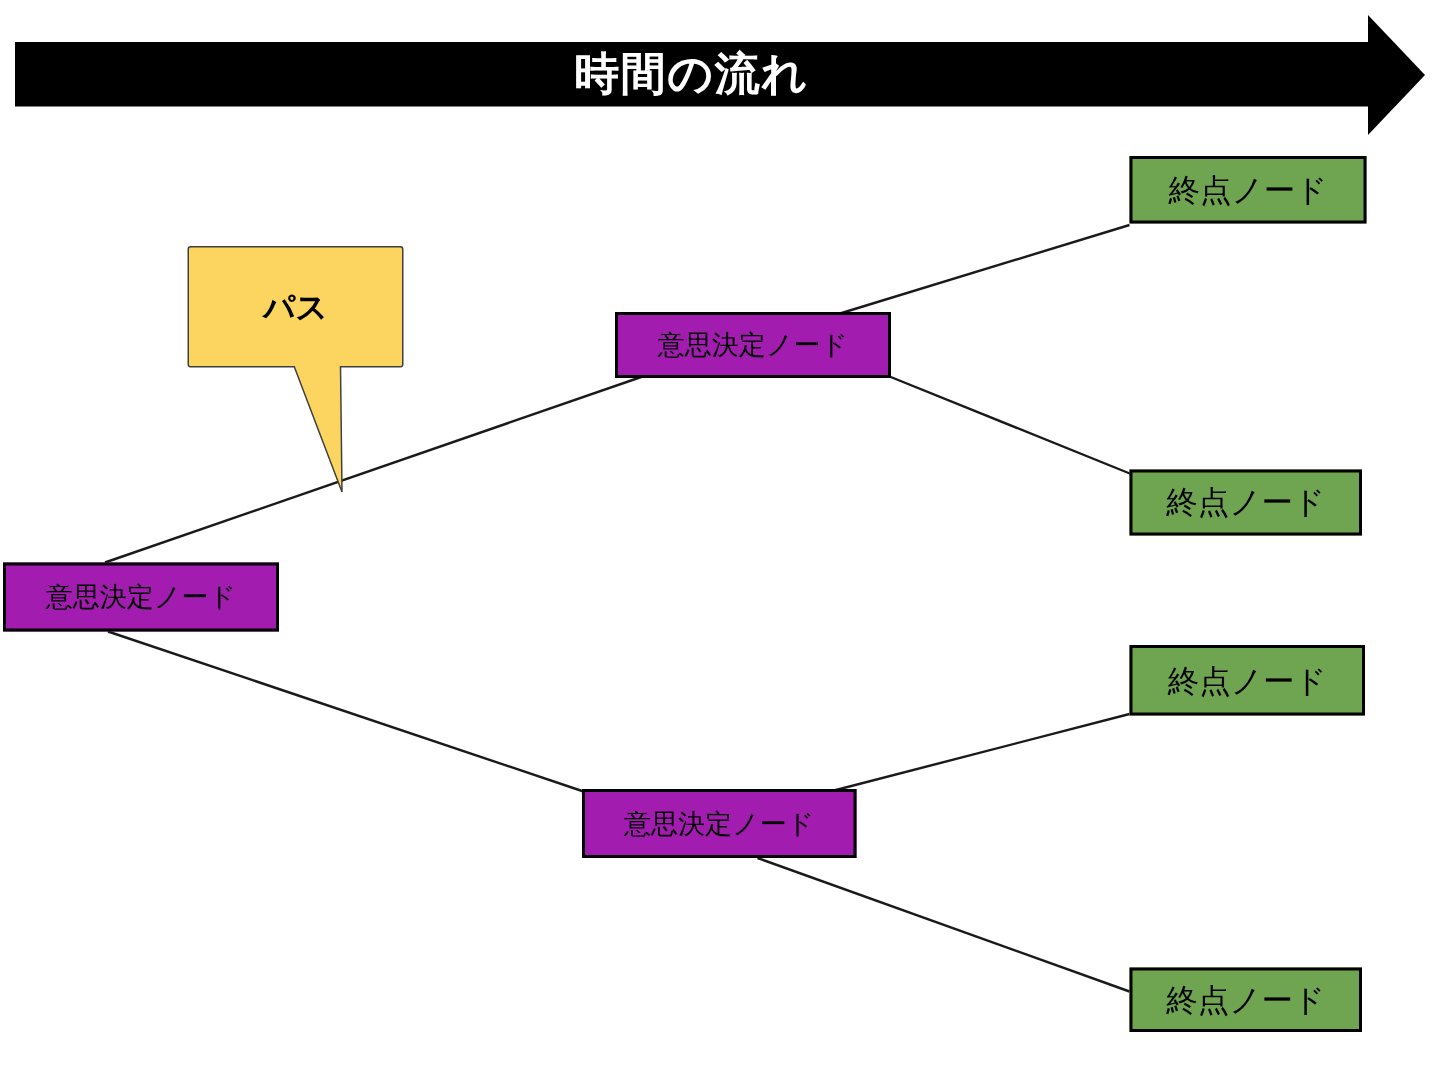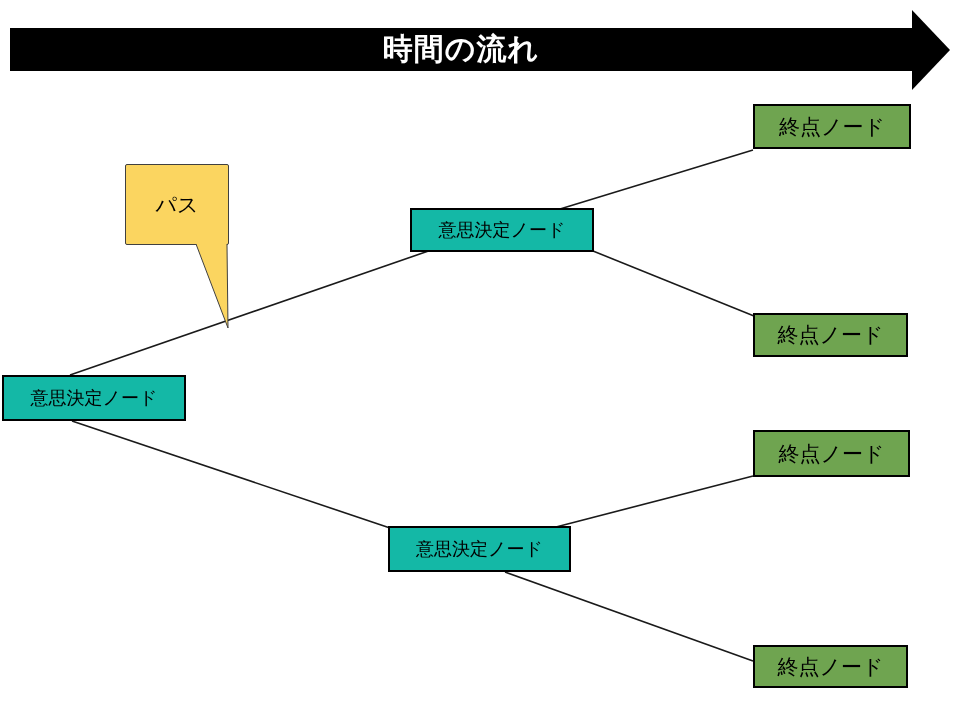--- a/index.html
+++ b/index.html
@@ -42,45 +42,45 @@
     z-index: 3;
     box-sizing: border-box;
     border: 2px solid #000000;
     display: flex;
     align-items: center;
     justify-content: center;
     color: #000000;
     font-weight: normal;
     white-space: nowrap;
   }
-  .decision { background: #14b8a6; font-size: 18px; }
+  .decision { background: #a21caf; font-size: 18px; }
   .end      { background: #6FA450; font-size: 21px; }
 
   .node-root  { left: 2px;   top: 375px; width: 184px; height: 46px; }
   .node-upper { left: 410px; top: 208px; width: 184px; height: 44px; }
   .node-lower { left: 388px; top: 526px; width: 183px; height: 46px; }
   .node-end1  { left: 753px; top: 104px; width: 158px; height: 45px; }
   .node-end2  { left: 753px; top: 313px; width: 155px; height: 44px; }
   .node-end3  { left: 753px; top: 430px; width: 157px; height: 47px; }
   .node-end4  { left: 753px; top: 645px; width: 155px; height: 43px; }
 
   .callout {
     position: absolute;
     left: 125px; top: 164px;
-    width: 104px; height: 81px;
+    width: 144px; height: 81px;
     box-sizing: border-box;
     background: #FBD560;
     border: 1px solid #404040;
     border-radius: 2px;
     z-index: 3;
     display: flex;
     align-items: center;
     justify-content: center;
     font-size: 21px;
-    font-weight: normal;
+    font-weight: bold;
     color: #000000;
   }
   .callout-tail {
     position: absolute;
     left: 190px; top: 242px;
     z-index: 4;
   }
   .callout-tail path {
     fill: #FBD560;
     stroke: #404040;

